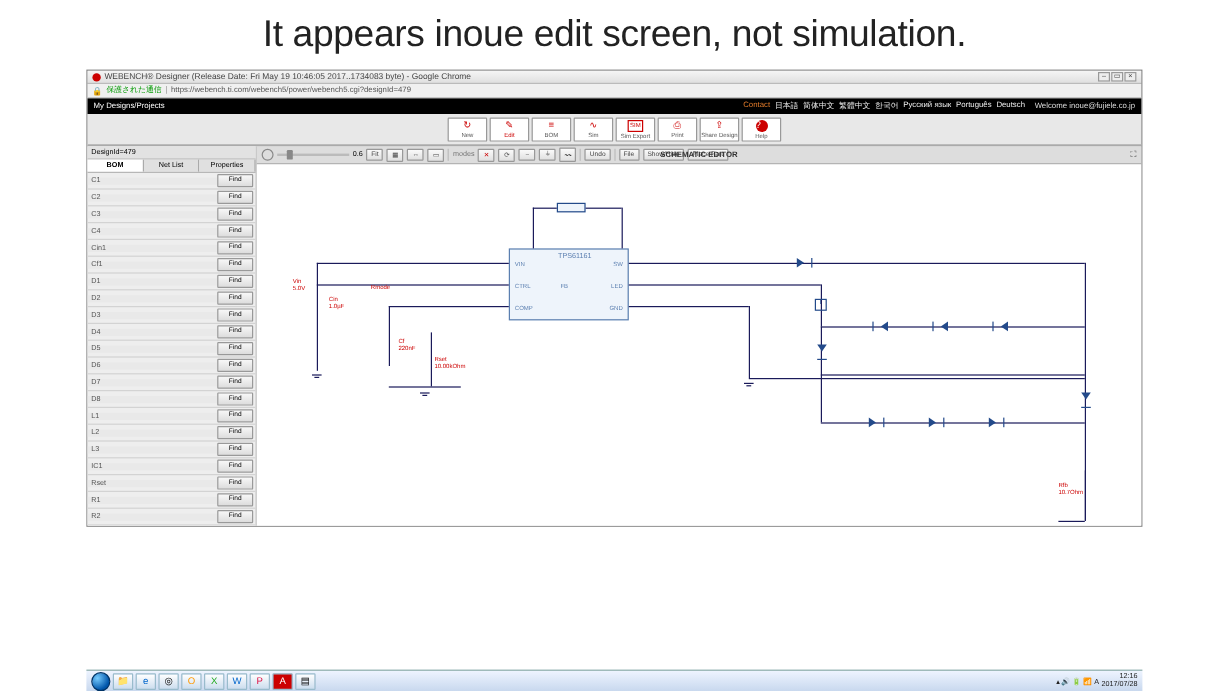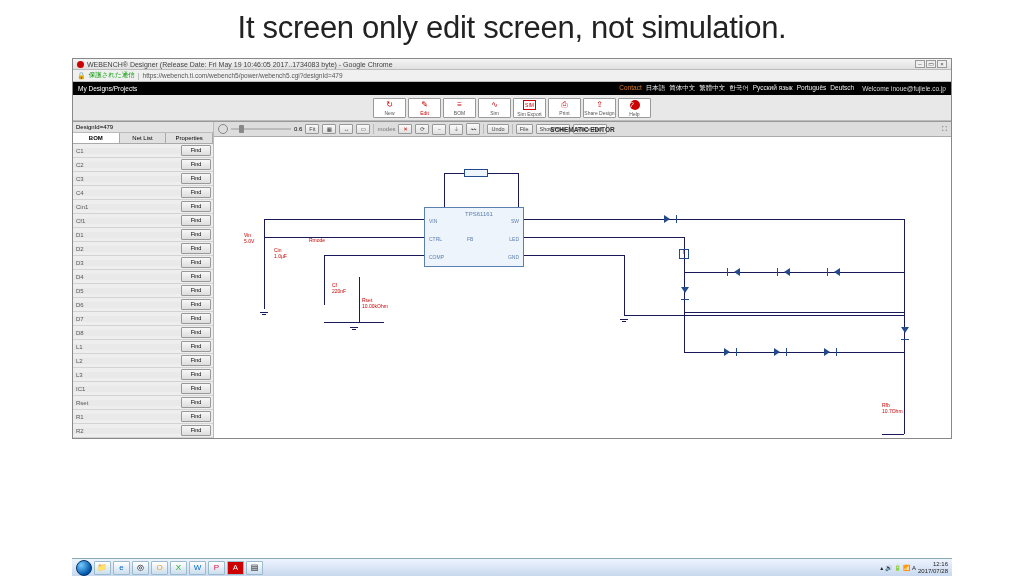--- a/index.html
+++ b/index.html
@@ -136,21 +136,21 @@
     border-top:1px solid #8aa;
     display:flex;align-items:center;padding:0 4px;gap:2px;font-size:6px;
   }
   .start-orb{width:16px;height:16px;border-radius:50%;background:radial-gradient(circle at 30% 30%,#7cf,#05a 70%);border:1px solid #036;}
   .tb-item{width:17px;height:14px;background:linear-gradient(#fff,#cde);border:1px solid #9bc;border-radius:1px;display:flex;align-items:center;justify-content:center;font-size:8px;}
   .tb-tray{margin-left:auto;display:flex;gap:2px;align-items:center;color:#222;font-size:6px;}
 </style>
 </head>
 <body>
 
-<div class="slide-title">It screen only edit screen, not simulation.</div>
+<div class="slide-title">It appears inoue edit screen, not simulation.</div>
 
 <div class="browser-frame">
 
   <div class="titlebar">
     <span class="ti-logo"></span>
     <span>WEBENCH® Designer (Release Date: Fri May 19 10:46:05 2017..1734083 byte) - Google Chrome</span>
     <div class="win-ctrls">
       <span>–</span>
       <span>▭</span>
       <span>×</span>

